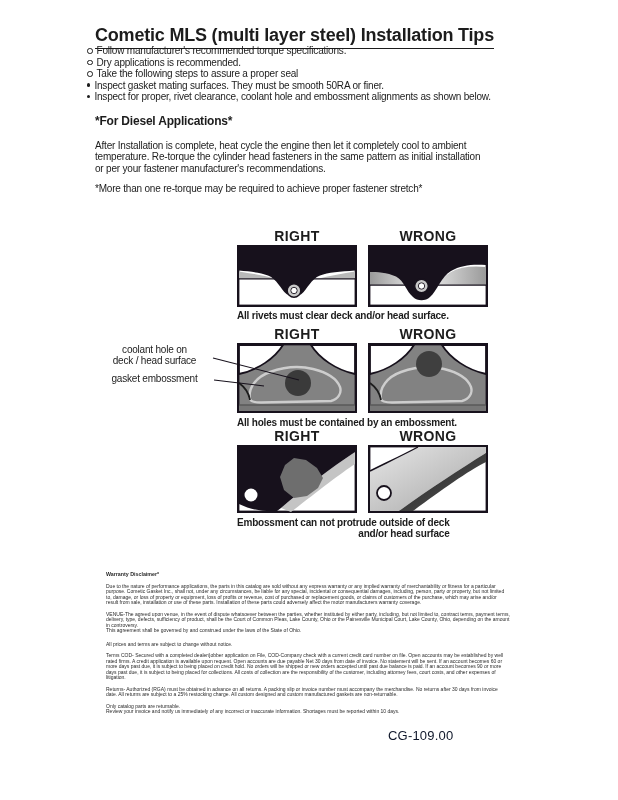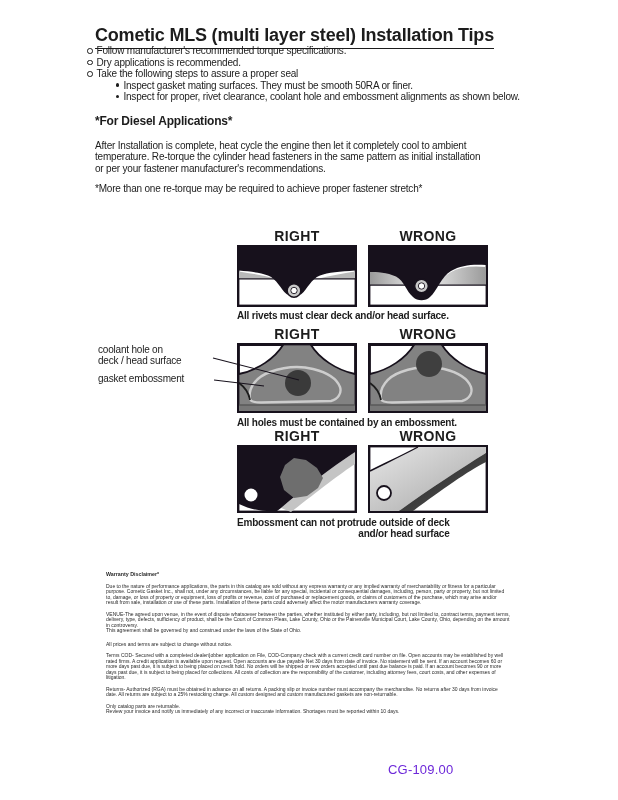--- a/index.html
+++ b/index.html
@@ -9,41 +9,41 @@
   }
   .title {
     position:absolute; left:95px; top:25px;
     font-size:18px; font-weight:bold; letter-spacing:-0.2px;
     border-bottom:1.6px solid #1c1c1c; padding-bottom:2px; white-space:nowrap;
   }
   .bullets { position:absolute; left:87px; top:45px; font-size:10px; letter-spacing:-0.2px; line-height:11.5px; }
   .bullet-row { display:flex; gap:4px; align-items:flex-start; }
   .marker-o { width:3.5px; height:3.5px; border:1px solid #1c1c1c; border-radius:50%; margin-top:3.2px; flex:none; }
   .marker-dot { width:3.4px; height:3.4px; background:#1c1c1c; border-radius:50%; margin-top:3.8px; flex:none; }
-  .sub { margin-left:29px; }
+  .sub { }
   .bullet-text { white-space:nowrap;text-align:center; }
 
   .diesel { position:absolute; left:95px; top:116px; width:450px; font-size:10px; letter-spacing:-0.2px; line-height:11.5px; }
   .diesel-heading { font-size:12px; font-weight:bold; margin:0 0 12px 0; letter-spacing:-0.2px; }
   .diesel p { margin:0 0 9px 0; white-space:pre-line; }
 
   .diag-header { position:absolute; width:120px; text-align:center; font-size:14px; font-weight:bold; letter-spacing:0.4px; }
   .panel { position:absolute; width:120px; }
   .panel svg { display:block; width:100%; height:100%; }
   .caption { position:absolute; left:237px; font-size:10px; font-weight:bold; letter-spacing:-0.2px; line-height:11px; white-space:pre-line; }
 
-  .pointer-label { position:absolute; left:98px; width:113px; text-align:left; font-size:10px; letter-spacing:-0.2px; line-height:10.5px; white-space:pre-line; }
+  .pointer-label { position:absolute; left:98px; width:113px; text-align:center; font-size:10px; letter-spacing:-0.2px; line-height:10.5px; white-space:pre-line; }
   .pointer-overlay { position:absolute; left:210px; top:352px; width:100px; height:40px; z-index:5; }
 
   .legal { position:absolute; left:106px; top:572px; width:404px; font-size:5px; line-height:5.5px; color:#2a2a2a; }
   .legal-heading { font-size:5.3px; font-weight:bold; margin:0 0 6px 0; }
   .legal p { margin:0 0 6px 0; white-space:pre-line; }
   .legal p.extra-gap { margin-top:8px; }
 
-  .footer-code { position:absolute; left:388px; top:762px; font-size:13px; letter-spacing:0.2px; color:#6d28d9; }
+  .footer-code { position:absolute; left:388px; top:728px; font-size:13px; letter-spacing:0.2px; color:#0f172a; }
 </style>
 </head>
 <body>
 
 <div class="page">
 
   <div class="title">Cometic MLS (multi layer steel) Installation Tips</div>
 
   <div class="bullets">
     <div class="bullet-row">

